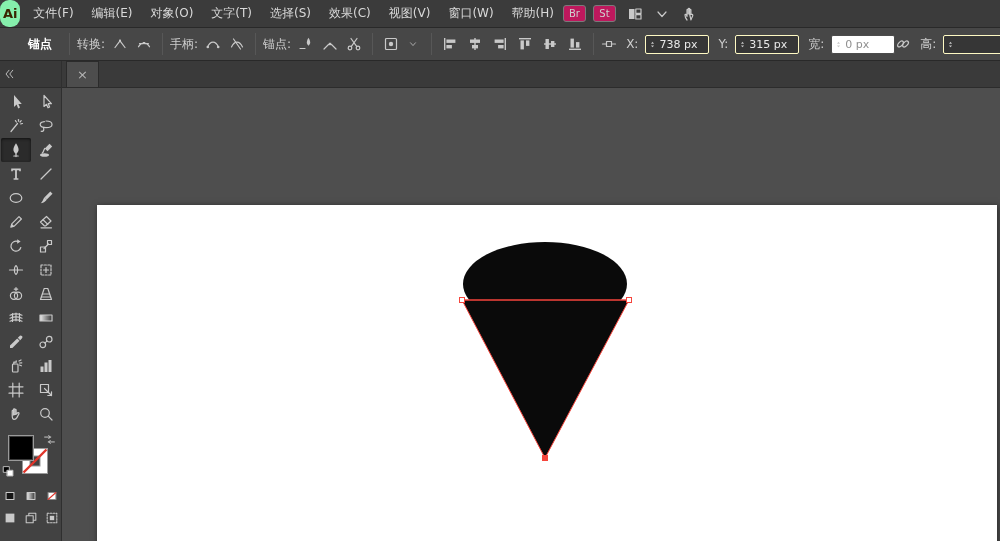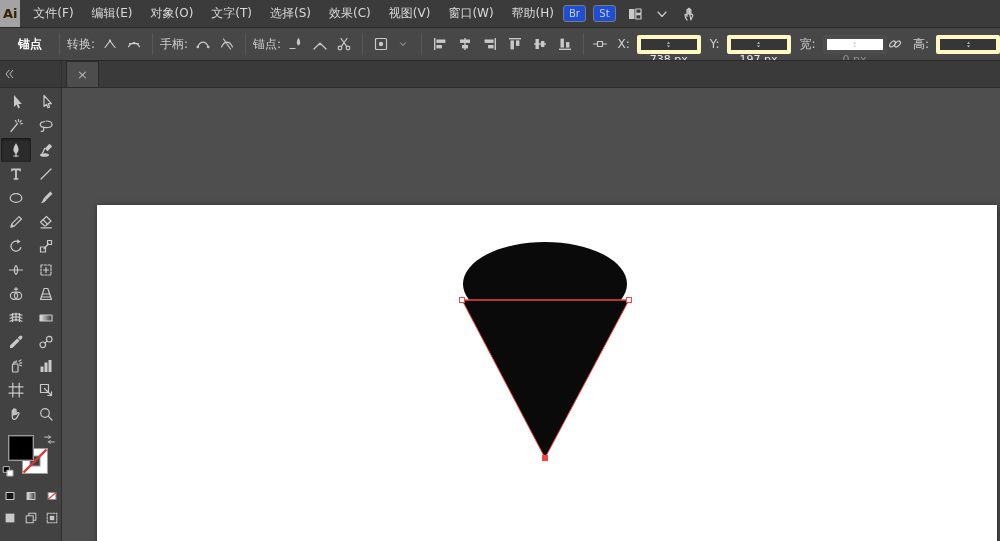--- a/index.html
+++ b/index.html
@@ -11,41 +11,41 @@
   }
   
   .menubar { height:28px; background:#3b3b3b; display:flex; align-items:center; border-bottom:1px solid #292929; }
   .logo { width:30px; height:27px; display:flex; align-items:center; justify-content:center;
           font-weight:bold; font-size:13px; color:#3a2300; }
   .menu-items { display:flex; align-items:center; margin-left:4px; }
   .menu-item { padding:13px 9px; line-height:27px; color:#d9d9d9; white-space:nowrap; }
   .mb-right { margin-left:auto; margin-right:300px; display:flex; align-items:center; gap:8px; }
   .mb-badges { display:flex; gap:7px; }
   .mb-icons { display:flex; align-items:center; gap:5px; }
-  .badge { width:23px; height:17px; border:1px solid #7a7a7a; border-radius:3px; background:#1d4ed8;
+  .badge { width:23px; height:17px; border:1px solid #7a7a7a; border-radius:3px; background:#be185d;
            color:#cfcfcf; font-size:10px; display:flex; align-items:center; justify-content:center; }
   
   .icn, .icn-btn { display:inline-flex; align-items:center; justify-content:center; }
   .icn svg, .icn-btn svg { width:16px; height:16px; display:block; }
   .icn svg *, .icn-btn svg * { stroke-width:1.2; stroke-linecap:round; stroke-linejoin:round; }
   .icn-btn { width:22px; height:20px; border-radius:2px; }
   .sm svg { width:10px !important; height:10px !important; }
   
   .controlbar { height:33px; background:#474747; border-bottom:1px solid #292929; display:flex;
                 align-items:center; padding-left:10px; overflow:hidden; white-space:nowrap; }
-  .cb-title { font-weight:bold; color:#fff; margin:0 10px 0 8px; }
+  .cb-title { font-weight:bold; color:#fff; margin:0 10px 0 18px; }
   .sep { width:1px; height:22px; background:#383838; border-right:1px solid #575757; margin:0 7px; flex:none; }
   .cb-group { display:flex; align-items:center; gap:1px;justify-content:center; }
   .grp-icons { display:inline-flex; gap:2px; }
   .cb-label { color:#cfcfcf; margin-right:3px; }
   .cb-iso { display:flex; align-items:center; }
   .cb-align { display:flex; gap:3px; }
   .cb-field { display:flex; align-items:center; margin-left:9px; gap:4px; flex:none; }
-  .num-input { width:64px; height:19px; background:#363636; border:4px solid #fef9c3;
-               border-radius:2px; display:flex; align-items:center; padding:0 3px; gap:3px;flex-direction:column; }
+  .num-input { width:64px; height:19px; background:#363636; border:1px solid #fef9c3;
+               border-radius:2px; display:flex; align-items:center; padding:0 3px; gap:3px; }
   .num-input .spin svg { width:7px; height:11px; }
   .num-val { color:#e8e8e8; font-size:11px; }
   .cb-field.disabled .num-input { background:#ffffff; border-color:#4c4c4c; }
   .cb-field.disabled .num-val { color:#8f8f8f; }
   
   .main { display:flex; height:480px; }
   .leftcol { width:62px; background:#424242; border-right:1px solid #2f2f2f; display:flex;
              flex-direction:column; flex:none; }
   .toolbar-head { height:27px; background:#393939; border-bottom:1px solid #2c2c2c; display:flex;
                   align-items:center; padding-left:3px; }
@@ -75,21 +75,21 @@
   .canvas { flex:1; position:relative; background:#4e4e4e; overflow:hidden; }
   .artboard { position:absolute; background:#fff; box-shadow:1px 1px 6px rgba(0,0,0,.5); }
   .shape-layer { position:absolute; left:0; top:0; width:100%; height:100%; }
 </style>
 </head>
 <body>
 
 <div class="app">
 
   <div class="menubar">
-    <div class="logo" style="background: #a3a3a3;">
+    <div class="logo" style="background: #86efac; border-radius: 9px;">
       <span>Ai</span>
     </div>
     <div id="menu-items" class="menu-items">
         <div class="menu-item">文件(F)</div>
         <div class="menu-item">编辑(E)</div>
         <div class="menu-item">对象(O)</div>
         <div class="menu-item">文字(T)</div>
         <div class="menu-item">选择(S)</div>
         <div class="menu-item">效果(C)</div>
         <div class="menu-item">视图(V)</div>
@@ -312,21 +312,21 @@
       <span class="cb-label">Y:</span>
       <div class="num-input">
         <span class="spin icn">
             <svg viewBox="0 0 16 16">
               <g fill="#c9c9c9">
                 <path d="M8 1.5 L11.5 6 H4.5 Z"></path>
                 <path d="M8 14.5 L11.5 10 H4.5 Z"></path>
               </g>
             </svg>
           </span>
-        <span class="num-val">197 px</span>
+        <span class="num-val">315 px</span>
       </div>
     </div>
 
     <div class="cb-field disabled">
       <span class="cb-label">宽:</span>
       <div class="num-input">
         <span class="spin icn">
             <svg viewBox="0 0 16 16">
               <g fill="#c9c9c9">
                 <path d="M8 1.5 L11.5 6 H4.5 Z"></path>

